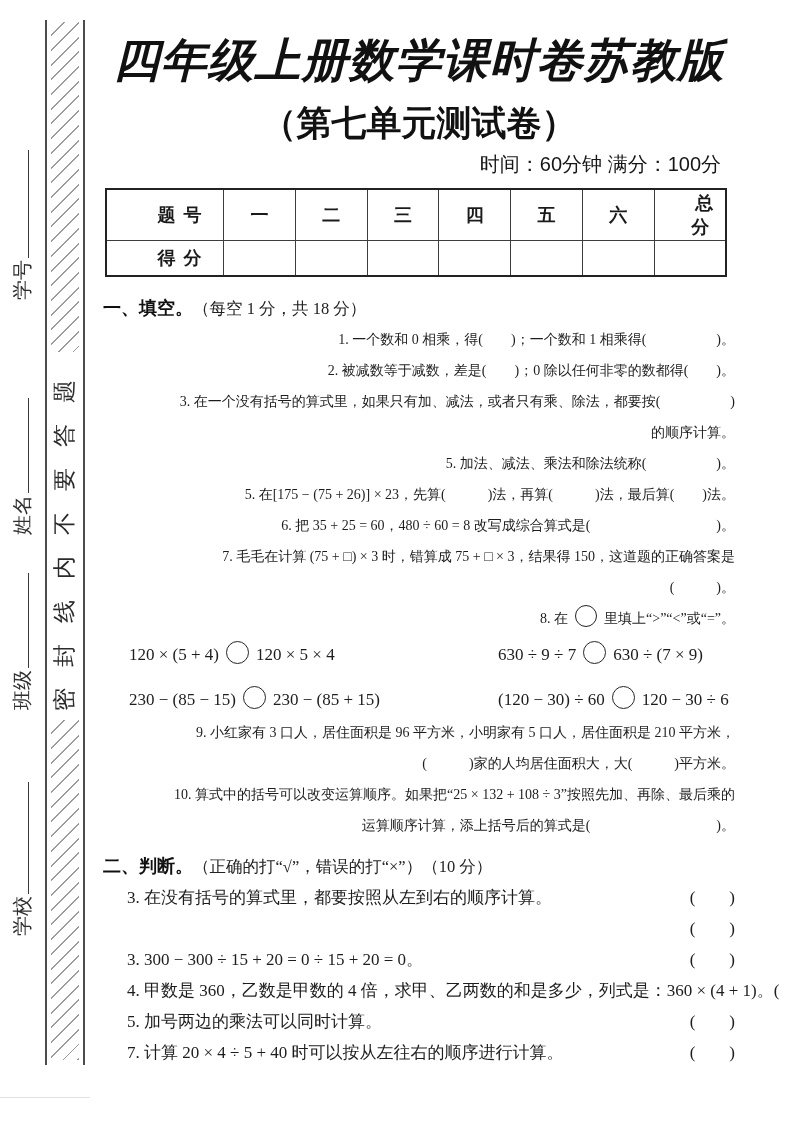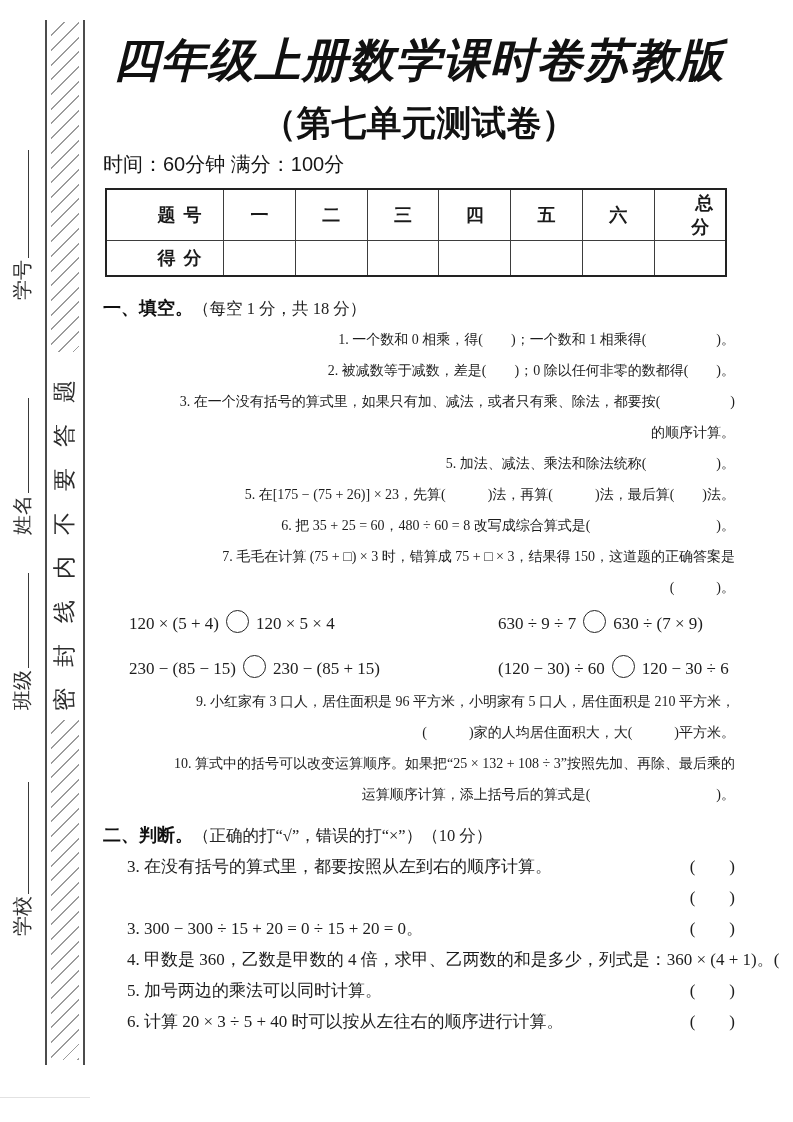--- a/index.html
+++ b/index.html
@@ -42,21 +42,21 @@
   .title {
     margin-top:30px; text-align:center; font-size:46px; line-height:60px;
     font-weight:bold; letter-spacing:1px;
     font-family:"Liberation Sans","DejaVu Sans",sans-serif; color:#111;font-style:italic;
   }
   .subtitle {
     margin-top:8px; text-align:center; font-size:35px; line-height:50px;
     font-weight:bold; font-family:"Liberation Sans","DejaVu Sans",sans-serif; color:#111;
   }
   .meta {
-    margin-top:2px; text-align:left; padding-right:14px;
+    margin-top:2px; text-align:right; padding-right:14px;
     font-size:20px; line-height:28px;
     font-family:"Liberation Sans","DejaVu Sans",sans-serif; color:#161616;
   }
 
   table.score {
     border-collapse:collapse; table-layout:fixed;
     margin:10px 0 0 2px; width:622px;
     font-family:"Liberation Sans","DejaVu Sans",sans-serif;
   }
   table.score td {
@@ -165,20 +165,23 @@
     <div class="q">
       <div class="qline first">5. 在[175 − (75 + 26)] × 23，先算(　　　)法，再算(　　　)法，最后算(　　)法。</div>
     </div>
     <div class="q">
       <div class="qline first">6. 把 35 + 25 = 60，480 ÷ 60 = 8 改写成综合算式是(　　　　　　　　　)。</div>
     </div>
     <div class="q">
       <div class="qline first">7. 毛毛在计算 (75 + □) × 3 时，错算成 75 + □ × 3，结果得 150，这道题的正确答案是</div>
       <div class="qline">(　　　)。</div>
     </div>
+    <div class="q">
+      <div class="qline first"><span>8. 在</span><span class="circle"></span><span>里填上“&gt;”“&lt;”或“=”。</span></div>
+    </div>
 
     <div class="cmp-grid">
       <div><span>120 × (5 + 4)</span><span class="circle"></span><span>120 × 5 × 4</span></div>
       <div><span>630 ÷ 9 ÷ 7</span><span class="circle"></span><span>630 ÷ (7 × 9)</span></div>
       <div><span>230 − (85 − 15)</span><span class="circle"></span><span>230 − (85 + 15)</span></div>
       <div><span>(120 − 30) ÷ 60</span><span class="circle"></span><span>120 − 30 ÷ 6</span></div>
     </div>
 
     <div class="q">
       <div class="qline first">9. 小红家有 3 口人，居住面积是 96 平方米，小明家有 5 口人，居住面积是 210 平方米，</div>
@@ -207,19 +210,19 @@
       </div>
       <div class="judge-row">
         <span class="judge-text">4. 甲数是 360，乙数是甲数的 4 倍，求甲、乙两数的和是多少，列式是：360 × (4 + 1)。</span>
         <span class="judge-bracket">(　　)</span>
       </div>
       <div class="judge-row">
         <span class="judge-text">5. 加号两边的乘法可以同时计算。</span>
         <span class="judge-bracket">(　　)</span>
       </div>
       <div class="judge-row">
-        <span class="judge-text">6. 计算 20 × 3 ÷ 5 + 40 时可以按从左往右的顺序进行计算。</span>
+        <span class="judge-text">7. 计算 20 × 4 ÷ 5 + 40 时可以按从左往右的顺序进行计算。</span>
         <span class="judge-bracket">(　　)</span>
       </div>
     </div>
 
   </div>
 </div>
 
 </body></html>

